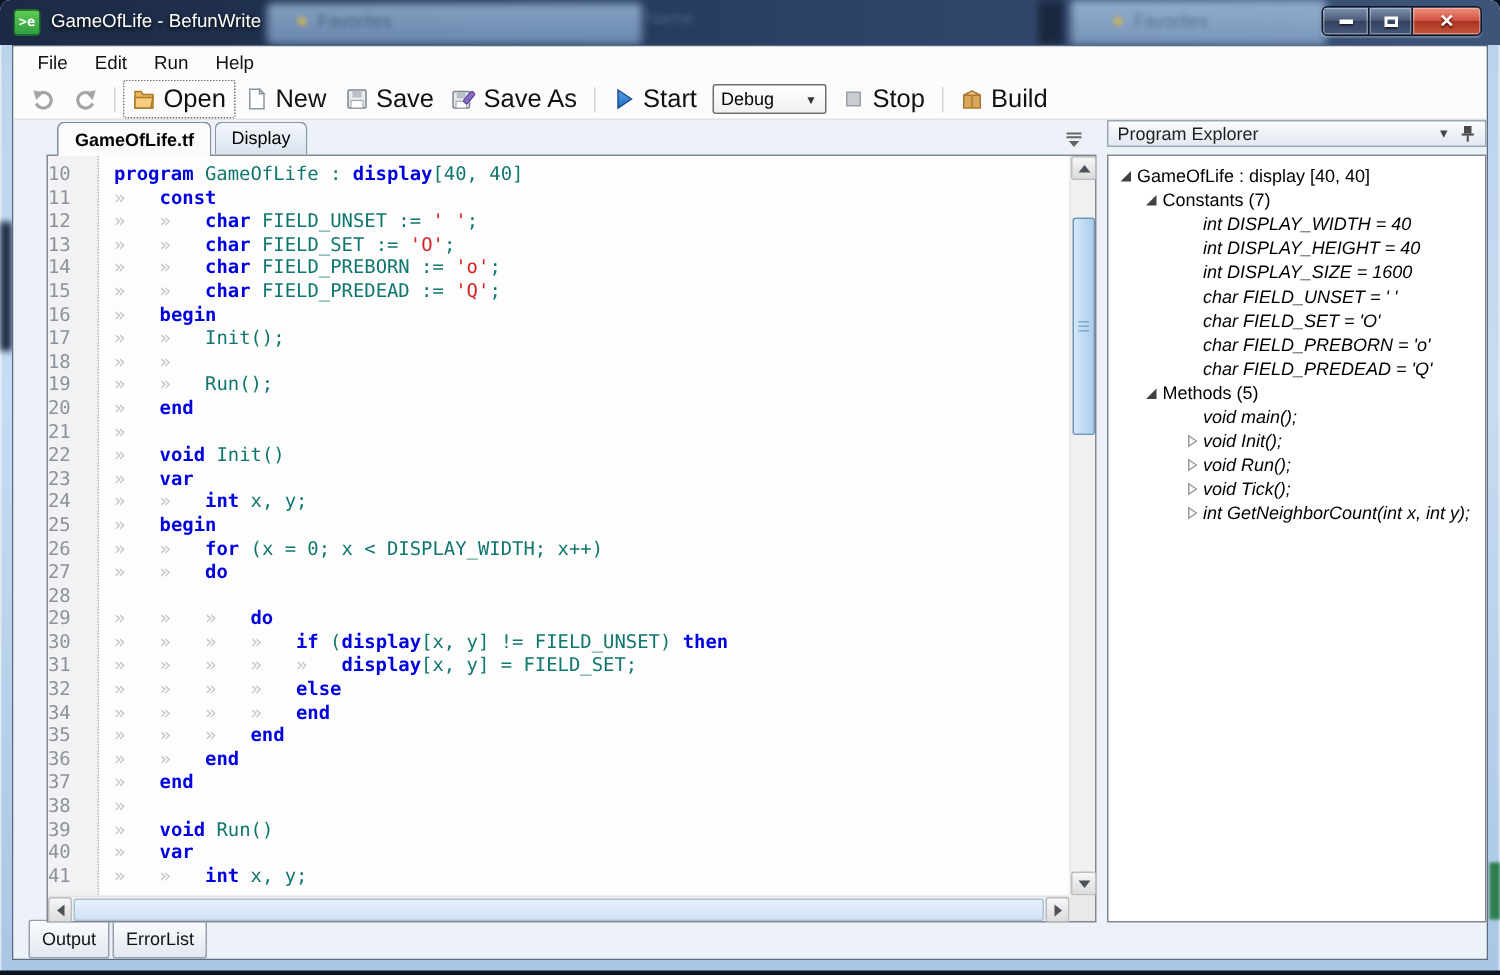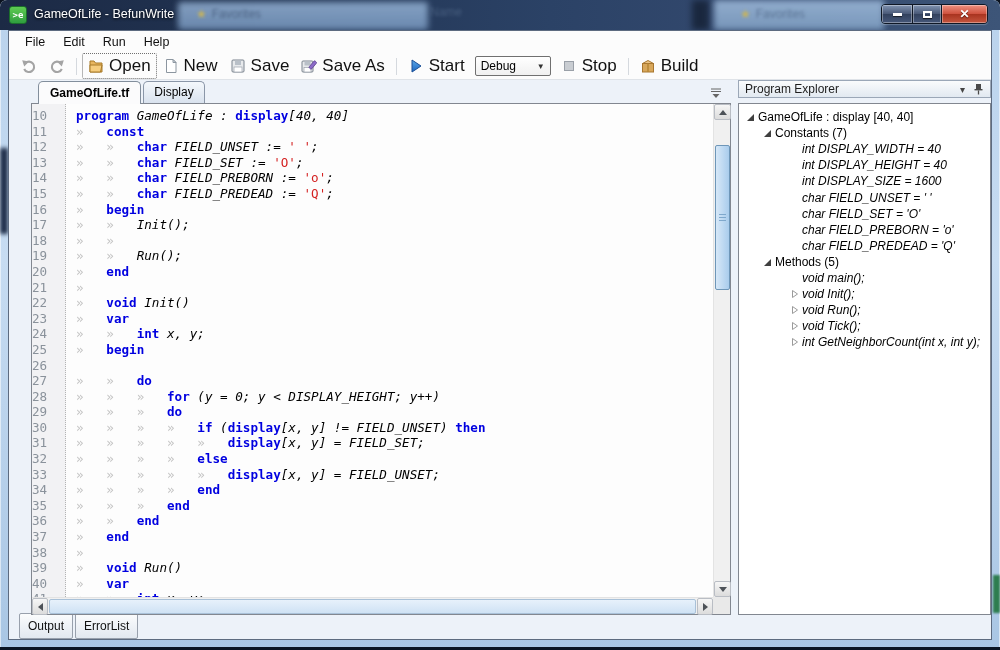--- a/index.html
+++ b/index.html
@@ -64,21 +64,21 @@
   .doclist-ico{position:absolute;right:8px;bottom:4px;}
 
   .editor-box{position:absolute;left:0;top:23px;width:700px;height:512px;border:1px solid #828790;background:#fbfbfb;}
   .code-view{position:absolute;left:0;top:0;right:17px;bottom:17px;overflow:hidden;background:#fdfdfd;}
   .gutter-bg{position:absolute;left:0;top:0;bottom:0;width:34px;background:#f2f2f4;border-right:1px dotted #b4b4b4;}
   .code-rows{position:absolute;left:0;top:4px;right:0;font:12.6px "DejaVu Sans Mono",monospace;line-height:15.6px;}
   .code-row{display:flex;white-space:pre;}
   .ln{width:34px;flex:0 0 auto;padding-right:6px;color:#8a929b;}
   .ct{padding-left:10px;}
   .tok-k{color:#0000e0;font-weight:bold;}
-  .tok-p{color:#000000;font-style:italic;}
+  .tok-p{color:#0f766e;}
   .tok-s{color:#d42121;}
   .tok-ws{color:#c4c4c4;}
 
   
   .vscroll{position:absolute;right:0;top:0;bottom:17px;width:17px;background:#f0f0f0;border-left:1px solid #e3e3e3;}
   .hscroll{position:absolute;left:0;right:17px;bottom:0;height:17px;background:#f0f0f0;border-top:1px solid #e3e3e3;}
   .sbtn{position:absolute;width:17px;height:16px;background:linear-gradient(180deg,#f6f6f6,#dcdcdc);
         border:1px solid #b9bdc4;border-radius:2px;display:flex;align-items:center;justify-content:center;}
   .hscroll .sbtn{height:17px;width:16px;}
   .arrow{width:0;height:0;}
@@ -263,28 +263,27 @@
                 <div class="code-row"><span class="ln">16</span><span class="ct"><span class="tok-ws">»   </span><span class="tok-k">begin</span></span></div>
                 <div class="code-row"><span class="ln">17</span><span class="ct"><span class="tok-ws">»   »   </span><span class="tok-p">Init();</span></span></div>
                 <div class="code-row"><span class="ln">18</span><span class="ct"><span class="tok-ws">»   »   </span></span></div>
                 <div class="code-row"><span class="ln">19</span><span class="ct"><span class="tok-ws">»   »   </span><span class="tok-p">Run();</span></span></div>
                 <div class="code-row"><span class="ln">20</span><span class="ct"><span class="tok-ws">»   </span><span class="tok-k">end</span></span></div>
                 <div class="code-row"><span class="ln">21</span><span class="ct"><span class="tok-ws">»   </span></span></div>
                 <div class="code-row"><span class="ln">22</span><span class="ct"><span class="tok-ws">»   </span><span class="tok-k">void</span><span class="tok-p"> Init()</span></span></div>
                 <div class="code-row"><span class="ln">23</span><span class="ct"><span class="tok-ws">»   </span><span class="tok-k">var</span></span></div>
                 <div class="code-row"><span class="ln">24</span><span class="ct"><span class="tok-ws">»   »   </span><span class="tok-k">int</span><span class="tok-p"> x, y;</span></span></div>
                 <div class="code-row"><span class="ln">25</span><span class="ct"><span class="tok-ws">»   </span><span class="tok-k">begin</span></span></div>
-                <div class="code-row"><span class="ln">26</span></div>
+                <div class="code-row"><span class="ln">26</span><span class="ct"><span class="tok-ws">»   »   </span><span class="tok-k">for</span><span class="tok-p"> (x = 0; x &lt; DISPLAY_WIDTH; x++)</span></span></div>
                 <div class="code-row"><span class="ln">27</span><span class="ct"><span class="tok-ws">»   »   </span><span class="tok-k">do</span></span></div>
-                <div class="code-row"><span class="ln">28</span><span class="ct"><span class="tok-ws">»   »   »   </span><span class="tok-k">for</span><span class="tok-p"> (y = 0; y &lt; DISPLAY_HEIGHT; y++)</span></span></div>
+                <div class="code-row"><span class="ln">28</span></div>
                 <div class="code-row"><span class="ln">29</span><span class="ct"><span class="tok-ws">»   »   »   </span><span class="tok-k">do</span></span></div>
                 <div class="code-row"><span class="ln">30</span><span class="ct"><span class="tok-ws">»   »   »   »   </span><span class="tok-k">if</span><span class="tok-p"> (</span><span class="tok-k">display</span><span class="tok-p">[x, y] != FIELD_UNSET) </span><span class="tok-k">then</span></span></div>
                 <div class="code-row"><span class="ln">31</span><span class="ct"><span class="tok-ws">»   »   »   »   »   </span><span class="tok-k">display</span><span class="tok-p">[x, y] = FIELD_SET;</span></span></div>
                 <div class="code-row"><span class="ln">32</span><span class="ct"><span class="tok-ws">»   »   »   »   </span><span class="tok-k">else</span></span></div>
-                <div class="code-row"><span class="ln">33</span><span class="ct"><span class="tok-ws">»   »   »   »   »   </span><span class="tok-k">display</span><span class="tok-p">[x, y] = FIELD_UNSET;</span></span></div>
                 <div class="code-row"><span class="ln">34</span><span class="ct"><span class="tok-ws">»   »   »   »   </span><span class="tok-k">end</span></span></div>
                 <div class="code-row"><span class="ln">35</span><span class="ct"><span class="tok-ws">»   »   »   </span><span class="tok-k">end</span></span></div>
                 <div class="code-row"><span class="ln">36</span><span class="ct"><span class="tok-ws">»   »   </span><span class="tok-k">end</span></span></div>
                 <div class="code-row"><span class="ln">37</span><span class="ct"><span class="tok-ws">»   </span><span class="tok-k">end</span></span></div>
                 <div class="code-row"><span class="ln">38</span><span class="ct"><span class="tok-ws">»   </span></span></div>
                 <div class="code-row"><span class="ln">39</span><span class="ct"><span class="tok-ws">»   </span><span class="tok-k">void</span><span class="tok-p"> Run()</span></span></div>
                 <div class="code-row"><span class="ln">40</span><span class="ct"><span class="tok-ws">»   </span><span class="tok-k">var</span></span></div>
                 <div class="code-row"><span class="ln">41</span><span class="ct"><span class="tok-ws">»   »   </span><span class="tok-k">int</span><span class="tok-p"> x, y;</span></span></div>
               </div>
           </div>

